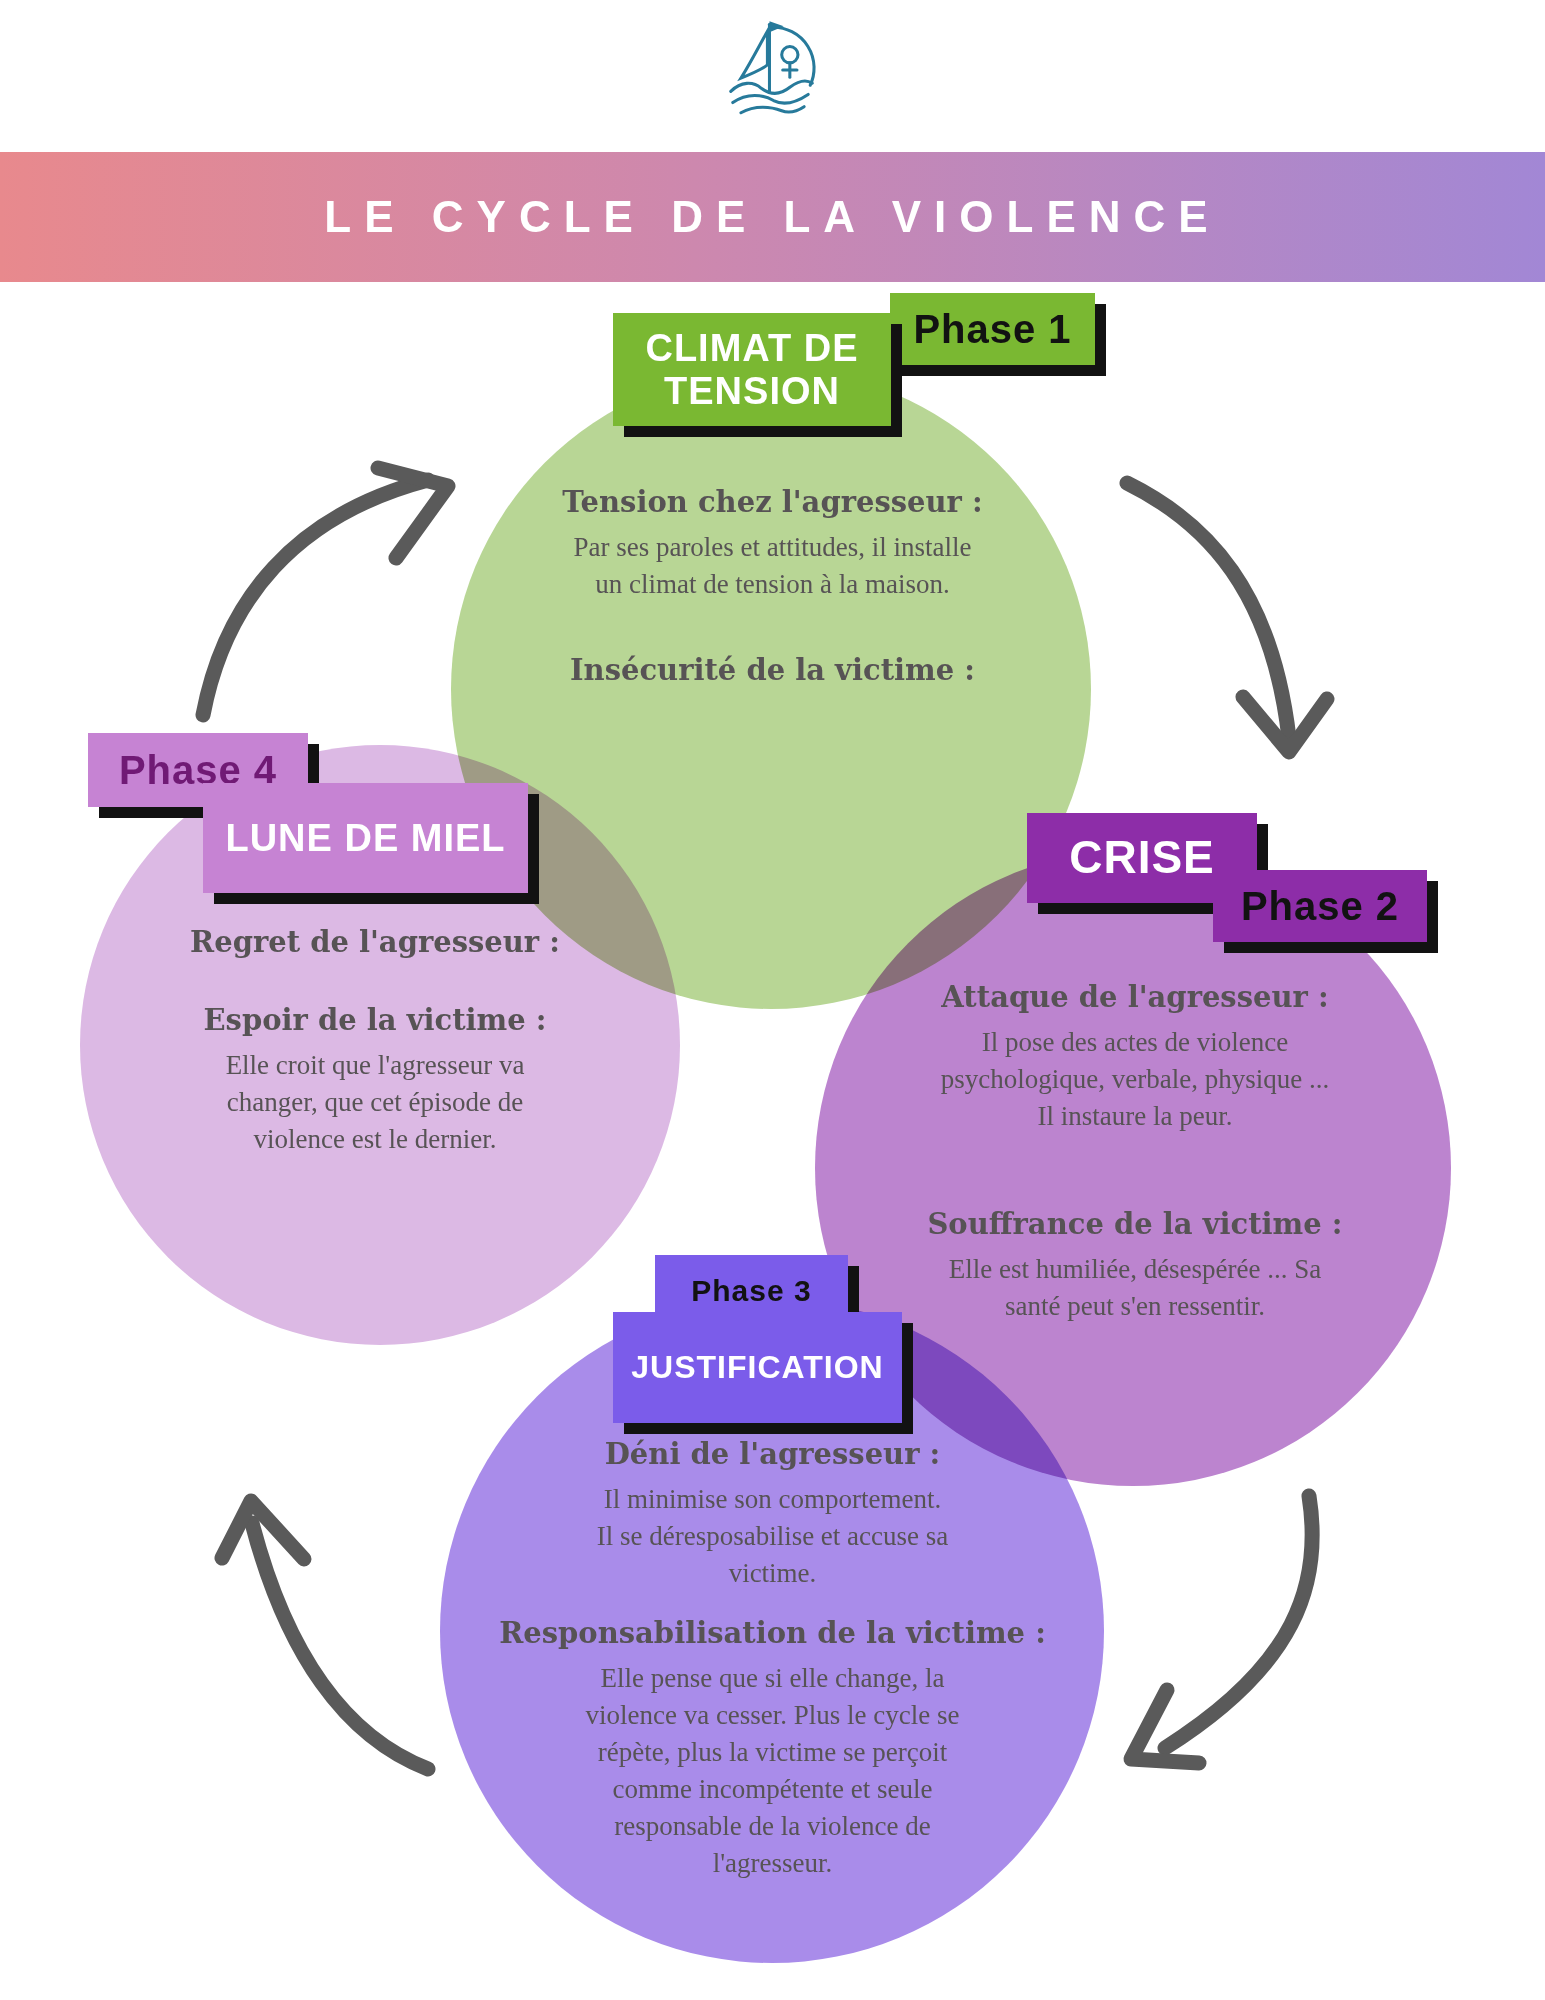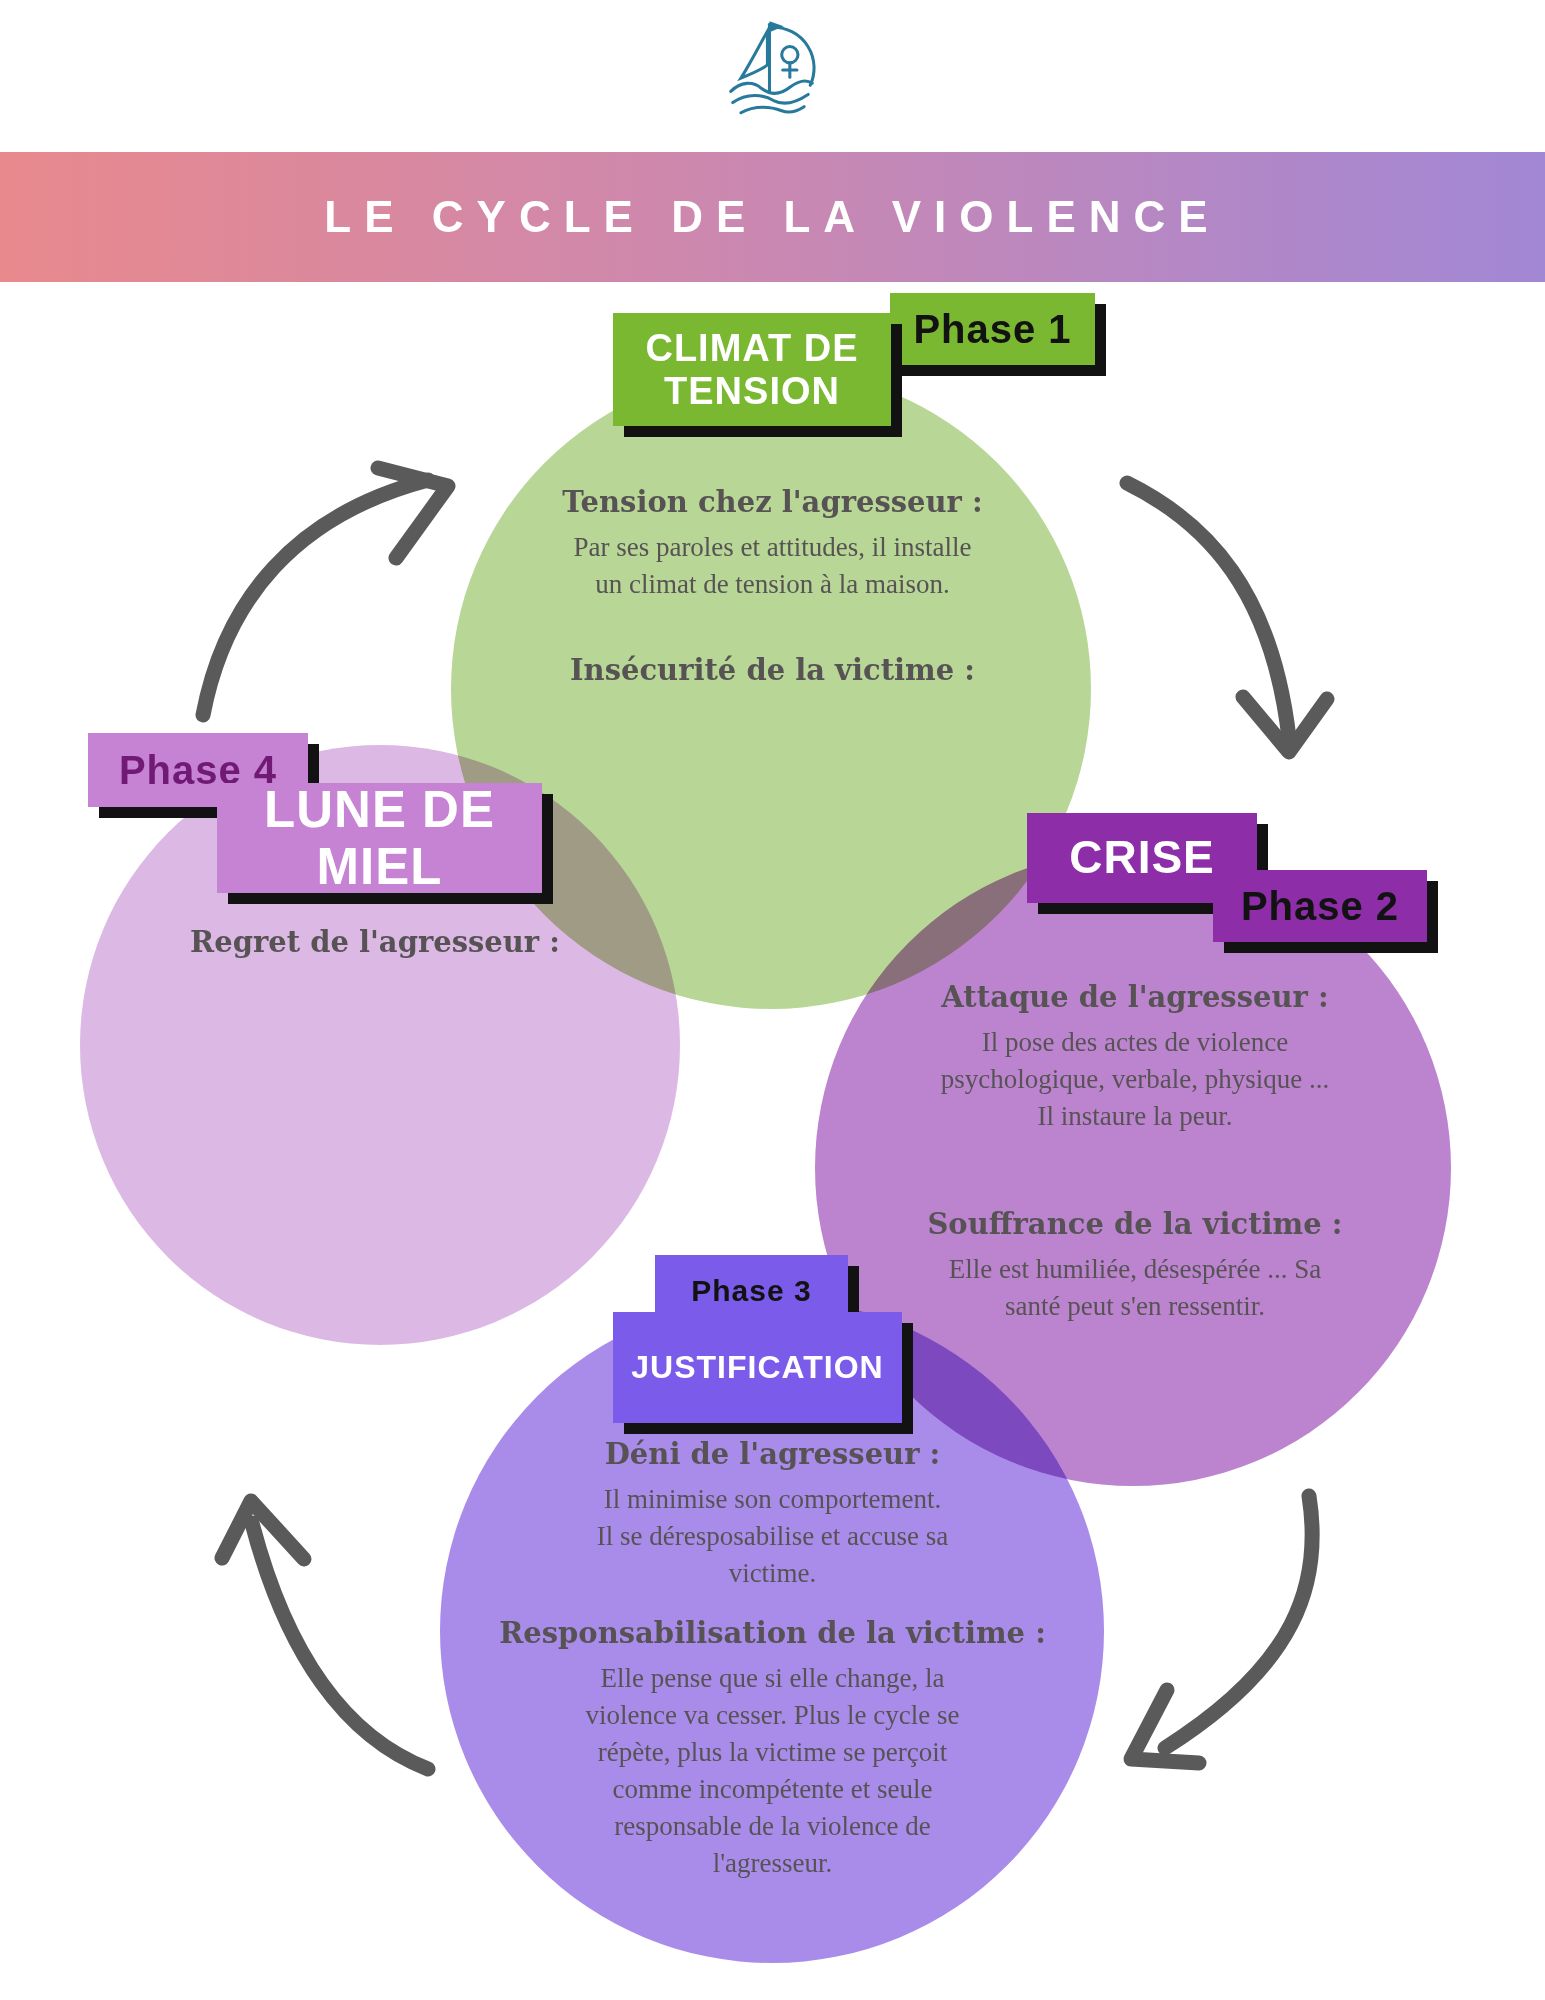--- a/index.html
+++ b/index.html
@@ -33,21 +33,21 @@
   .tag {
     position:absolute; display:flex; align-items:center; justify-content:center;
     text-align:center; font-weight:bold; box-shadow:11px 11px 0 #121212;
     letter-spacing:1px; white-space:pre-line; line-height:1.12;
   }
   .t-phase1 { left:890px;  top:293px;  width:205px; height:72px;  background:#7ab832; color:#121212; font-size:40px; }
   .t-climat { left:613px;  top:313px;  width:278px; height:113px; background:#7ab832; color:#ffffff; font-size:38px; }
   .t-crise  { left:1027px; top:813px;  width:230px; height:90px;  background:#8d2da8; color:#ffffff; font-size:46px; }
   .t-phase2 { left:1213px; top:870px;  width:214px; height:72px;  background:#8d2da8; color:#121212; font-size:40px; }
   .t-phase4 { left:88px;   top:733px;  width:220px; height:74px;  background:#c683d3; color:#701a75; font-size:40px; }
-  .t-lune   { left:217px;  top:783px;  width:325px; height:110px; background:#c683d3; color:#ffffff; font-size:51px; }
+  .t-lune   { left:203px;  top:783px;  width:325px; height:110px; background:#c683d3; color:#ffffff; font-size:38px; }
   .t-phase3 { left:655px;  top:1255px; width:193px; height:72px;  background:#7b5cea; color:#121212; font-size:30px; }
   .t-justif { left:613px;  top:1312px; width:289px; height:111px; background:#7b5cea; color:#ffffff; font-size:32px; }
   
   .tb { position:absolute; text-align:center; color:#575355; }
   .tb h2 {
     margin:0 0 10px 0; font-family:"DejaVu Serif", serif; font-weight:bold; font-size:29px;
   }
   .tb p  {
     margin:0; font-family:"Liberation Serif", serif; font-size:27px;
     line-height:37px; white-space:pre-line;
@@ -145,20 +145,26 @@
     </div>
     <div class="sec2">
       <h2>Insécurité de la victime :</h2>
     </div>
   </div>
 
   <div class="tb tb-lune">
     <div class="sec1">
       <h2>Regret de l'agresseur :</h2>
     </div>
+    <div class="sec2">
+      <h2>Espoir de la victime :</h2>
+      <p>Elle croit que l'agresseur va
+changer, que cet épisode de
+violence est le dernier.</p>
+    </div>
   </div>
 
   <div class="tb tb-crise">
     <div class="sec1">
       <h2>Attaque de l'agresseur :</h2>
       <p>Il pose des actes de violence
 psychologique, verbale, physique ...
 Il instaure la peur.</p>
     </div>
     <div class="sec2">

